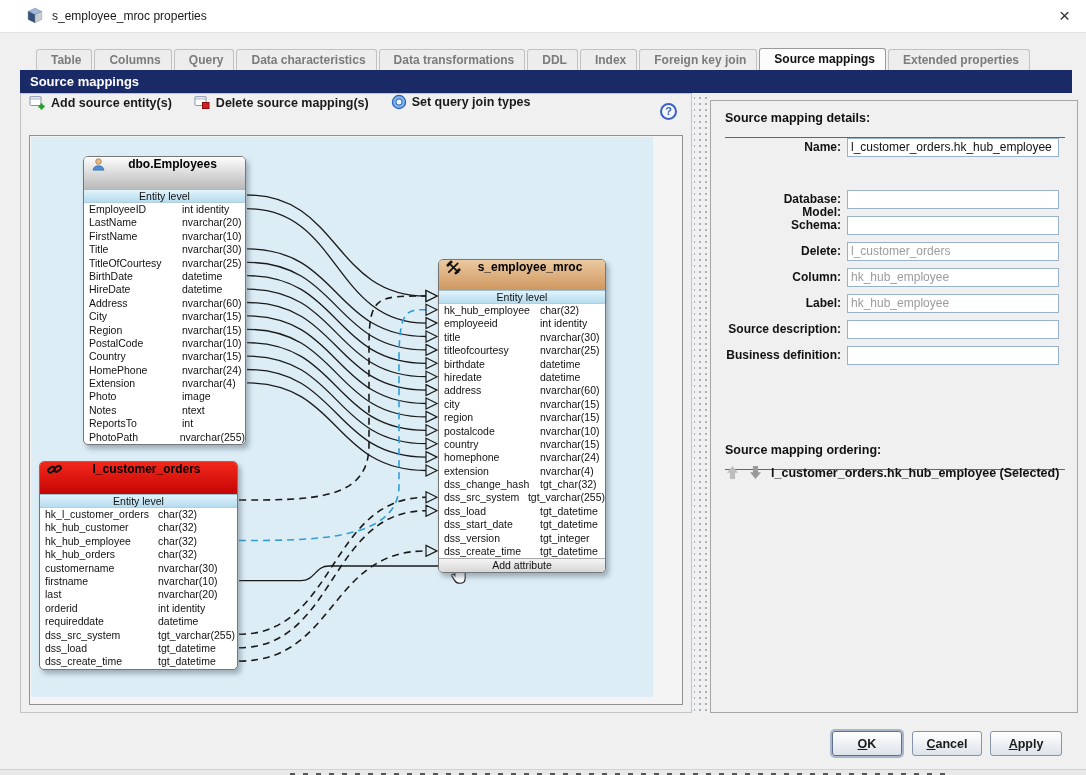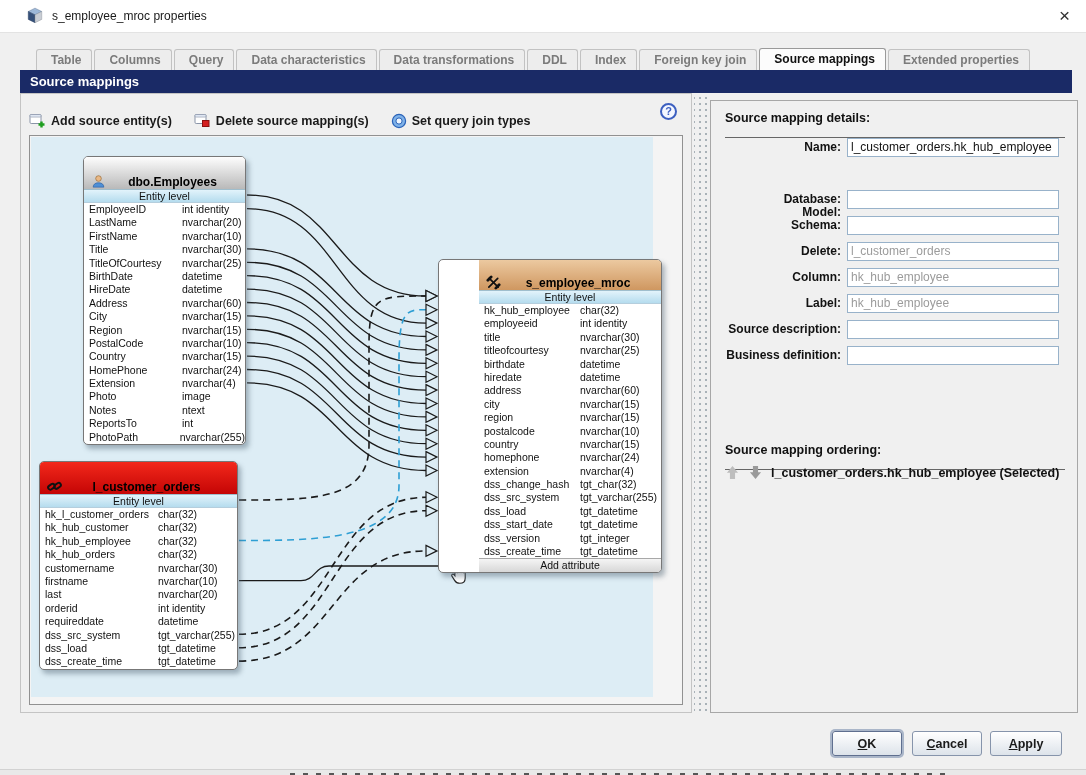--- a/index.html
+++ b/index.html
@@ -18,32 +18,32 @@
   
   .tabbar { position:absolute; left:36px; top:48px; height:22px; display:flex; align-items:flex-end; gap:2px; }
   .tab { height:21px; padding:3px 10px 2px 14px; font-size:12px; font-weight:bold; color:#7b7b7b;
          background:#ededed; border:1px solid #c2c2c2; border-bottom:none; border-radius:3px 3px 0 0; white-space:nowrap; }
   .tab.active { height:22px; color:#111; background:#fcfcfc; border-color:#9a9a9a; }
   
   .sectionbar { position:absolute; left:20px; top:70px; width:1052px; height:23px; display:flex; align-items:center; }
   .sectionbar span { color:#fff; font-weight:bold; font-size:13px; margin-left:10px; }
   
   .left-panel { position:absolute; left:20px; top:93px; width:672px; height:620px; background:#f0f0f0; border:1px solid #c4c4c4; }
-  .toolbar { position:absolute; left:0; top:0; width:100%; height:53px; display:flex; align-items:center; padding-left:8px; gap:22px; }
+  .toolbar { position:absolute; left:0; top:0; width:100%; height:53px; display:flex; align-items:flex-start; padding-left:8px; gap:22px; }
   .tool { display:flex; align-items:center; gap:5px; font-size:12.5px; font-weight:bold; color:#1a1a1a; cursor:default; }
   .tool svg { display:block; }
   .help-icon { position:absolute; right:14px; top:9px; width:17px; height:17px; border:2px solid #3c5fc0; border-radius:50%;
                color:#3c5fc0; font-weight:bold; font-size:11px; text-align:center; line-height:13px; background:#f4f7ff; }
   .viewport { position:absolute; left:8px; top:41px; width:654px; height:570px; background:#f4f4f4; border:1px solid #919191; overflow:hidden; }
   .canvas { position:absolute; left:1px; top:1px; width:622px; height:560px; }
   .canvas svg.lines { position:absolute; left:0; top:0; }
   
   .entity { position:absolute; border:1px solid #777; border-radius:5px; background:#fff;
             box-shadow:3px 4px 5px rgba(80,100,115,.45); overflow:hidden; }
-  .ehdr { display:flex; align-items:flex-end; }
+  .ehdr { display:flex; align-items:flex-start; }
   .ehdr .eicon { width:28px; display:flex; justify-content:center; }
   .ehdr .etitle { flex:1; text-align:center; font-weight:bold; font-size:12px; padding-right:12px; color:#000; }
   .esub { height:14px; text-align:center; font-size:10.5px; line-height:13px;
           background:linear-gradient(#e2f3fb,#b5dcee); border-top:1px solid #9fbecd; border-bottom:1px solid #b5cedd; }
   .erow { height:13.4px; display:flex; font-size:10.5px; line-height:13.4px; white-space:nowrap; }
   .erow .nm { padding-left:5px; overflow:hidden; }
   .erow .tp { padding-left:2px; }
   .efoot { height:14px; text-align:center; font-size:10.5px; line-height:13px;
            background:linear-gradient(#f5f5f5,#d7d7d7); border-top:1px solid #a8a8a8; }
   .hand-cursor { position:absolute; pointer-events:none; }
@@ -323,21 +323,21 @@
           </div>
           <div class="erow">
             <span class="nm" style="width:116px">dss_load</span>
             <span class="tp">tgt_datetime</span>
           </div>
           <div class="erow">
             <span class="nm" style="width:116px">dss_create_time</span>
             <span class="tp">tgt_datetime</span>
           </div>
         </div>
-        <div class="entity" style="left: 407px; top: 122px; width: 224px; padding-left: 40px;">
+        <div class="entity" style="left: 407px; top: 122px; width: 168px;">
           <div class="ehdr" style="height: 30px; background: linear-gradient(rgb(236, 201, 160), rgb(207, 151, 96));">
             <span class="eicon">
               <svg viewBox="0 0 16 16" width="15" height="15">
                 <g stroke="#111" stroke-linecap="round" fill="none">
                   <path d="M3.5 3.5 L13 13" stroke-width="1.8"></path>
                   <path d="M12.5 3.5 L3 13" stroke-width="1.8"></path>
                   <path d="M2 5.5 L5.5 2" stroke-width="3"></path>
                   <path d="M10.5 14 L14 10.5" stroke-width="3"></path>
                 </g>
               </svg>

